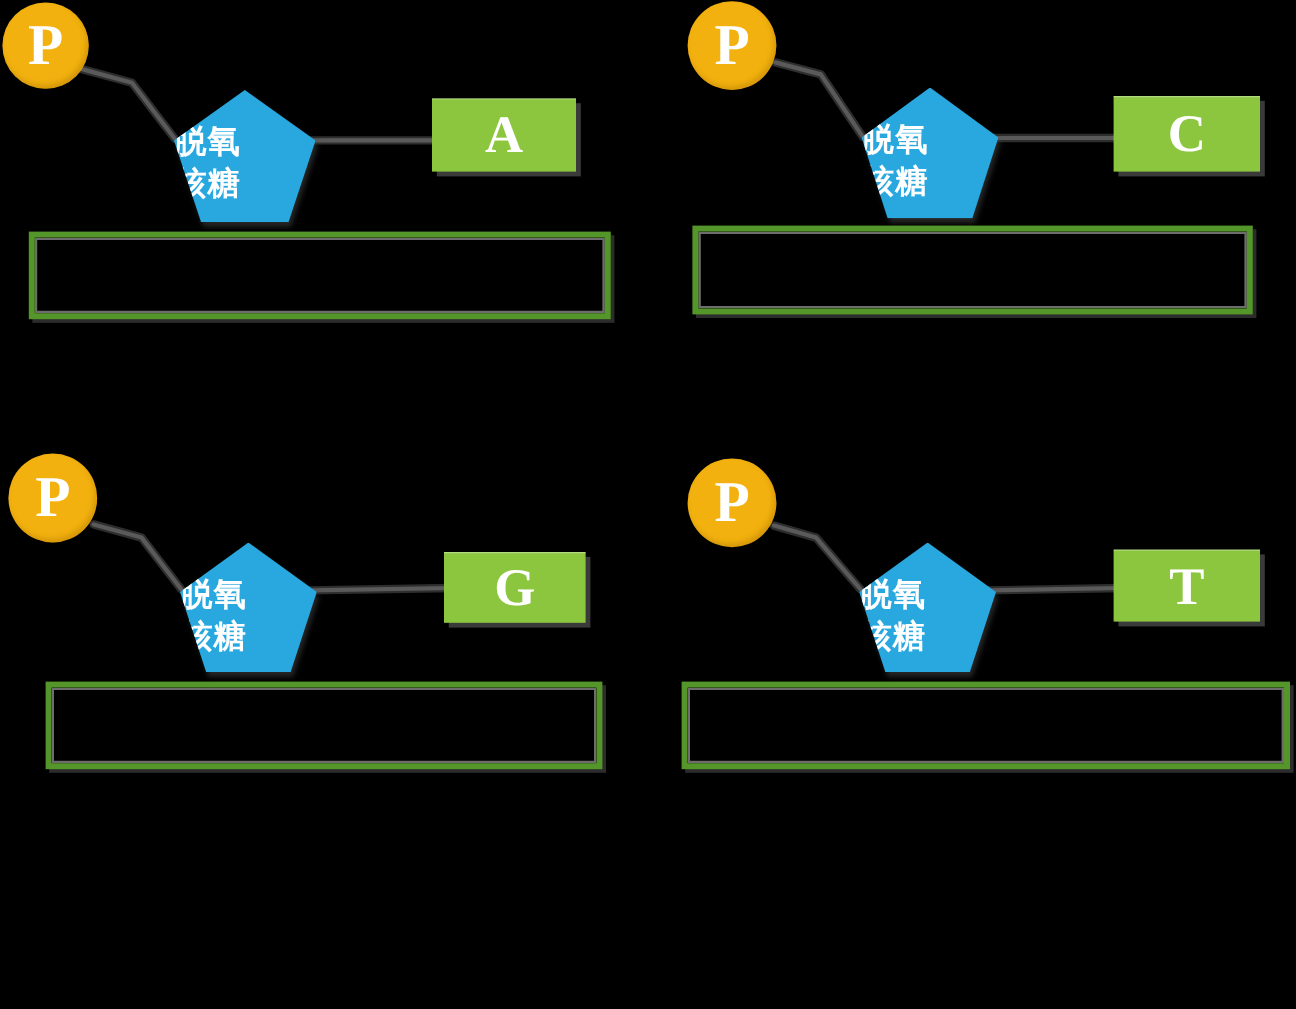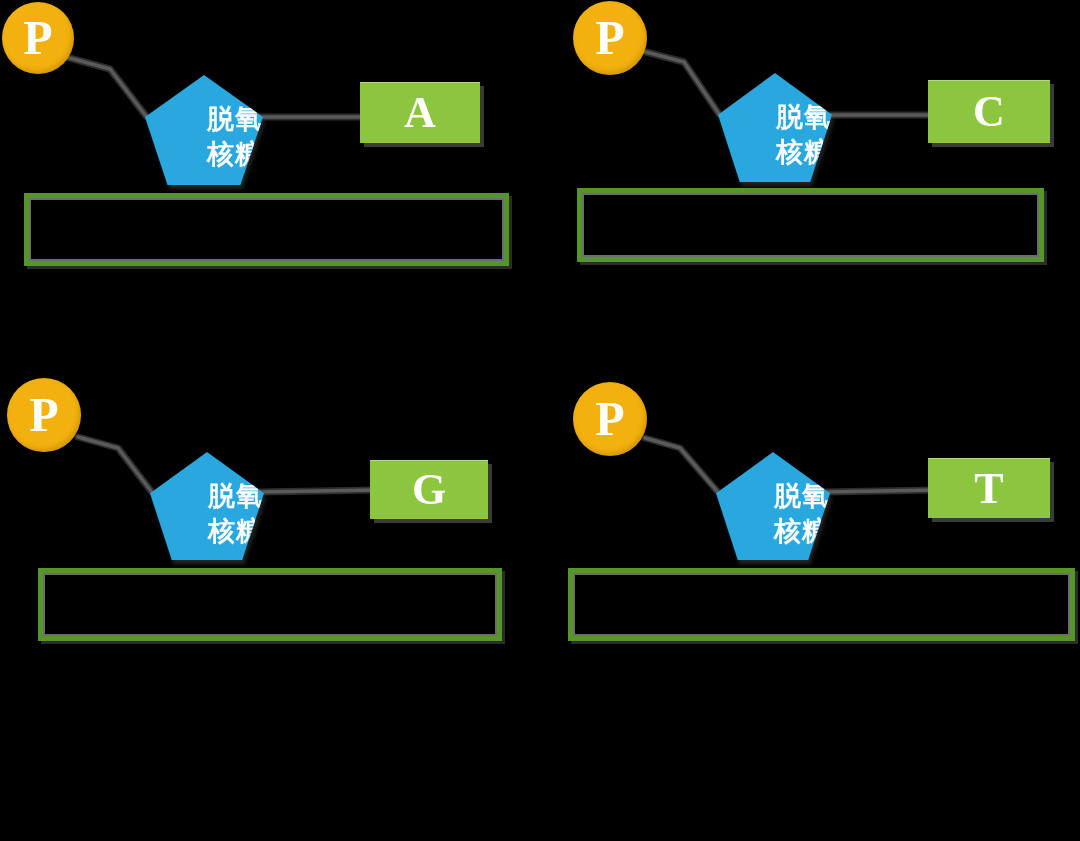--- a/index.html
+++ b/index.html
@@ -17,21 +17,21 @@
     display:flex;align-items:center;justify-content:center;
     color:#fff;font-family:"Liberation Serif","DejaVu Serif",serif;
     font-weight:bold;font-size:48px;line-height:1;
     box-shadow:inset -2px -3px 4px rgba(160,105,0,.35);
   }
   .pent-wrap{position:absolute;filter:drop-shadow(2px 4px 2px rgba(70,70,70,.55));}
   .pentagon{
     width:100%;height:100%;
     background:var(--sugar_fill,#29A8E0);
     clip-path:polygon(50% 0%,100% 38.2%,80.9% 100%,19.1% 100%,0% 38.2%);
-    display:flex;flex-direction:column;align-items:flex-end;justify-content:flex-start;
+    display:flex;flex-direction:column;align-items:flex-start;justify-content:flex-start;
     padding-top:26px;
   }
   .pentagon span{
     color:#fff;font-weight:bold;font-size:27px;line-height:35px;
     letter-spacing:1px;white-space:nowrap;
     font-family:"DejaVu Sans","Liberation Sans",sans-serif;
   }
   .base-box{
     position:absolute;
     background:var(--base_fill,#8CC63F);

